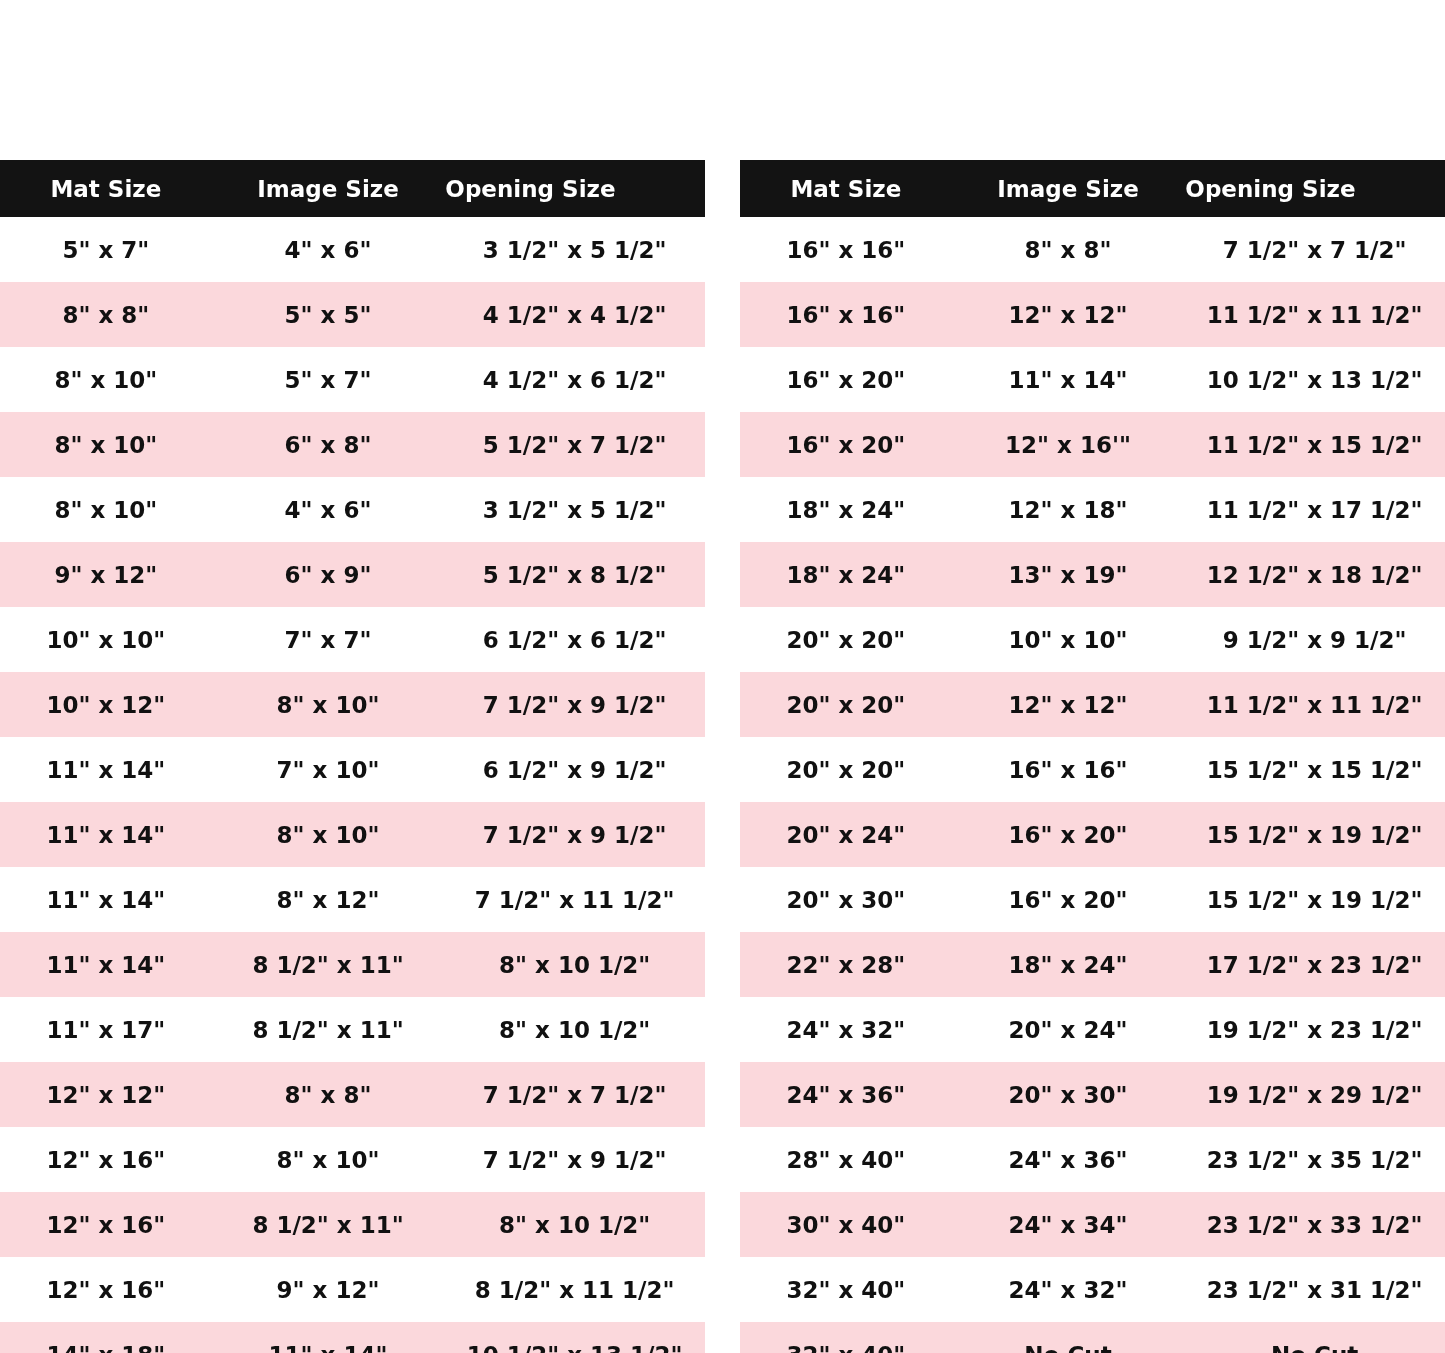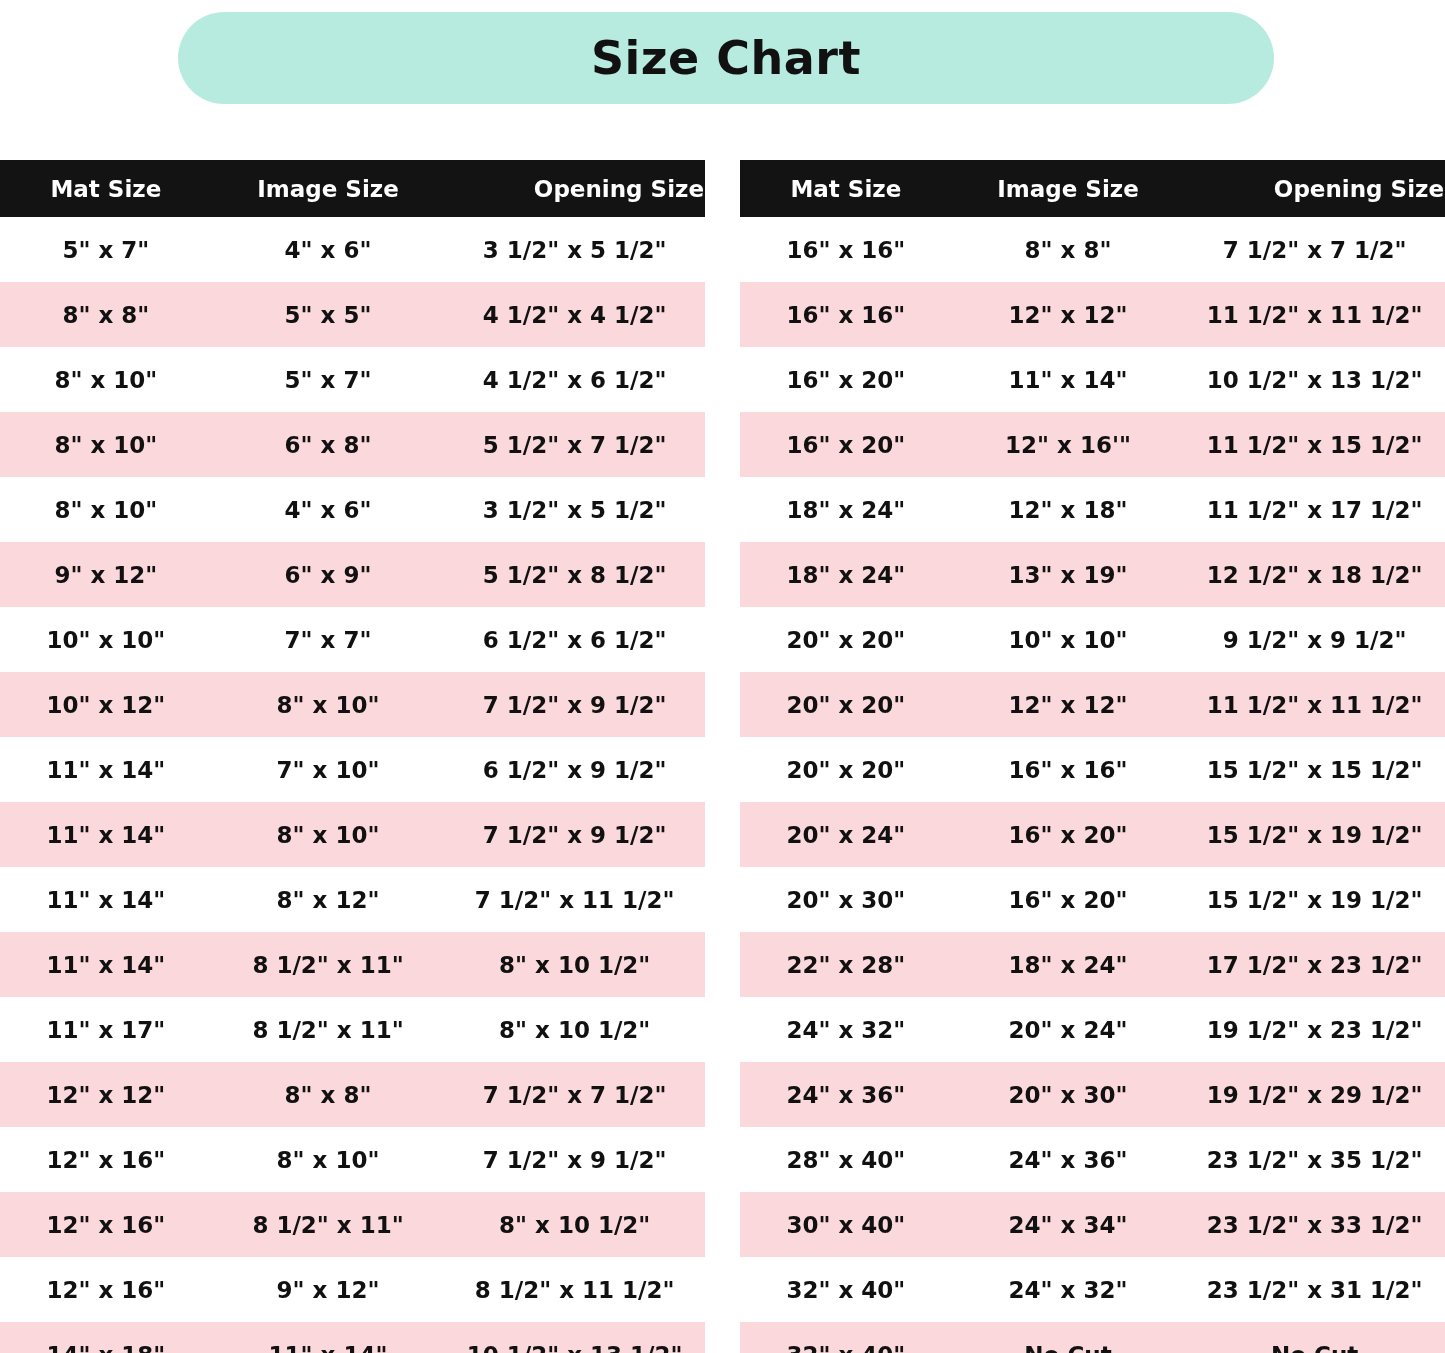--- a/index.html
+++ b/index.html
@@ -80,30 +80,27 @@
   tbody tr td {
     background: #ffffff;
   }
   
   .c0 { width: 30%; }
   .c1 { width: 33%; }
   .c2 { width: 37%; }
   
   thead th.c0 { text-align: center; }
   thead th.c1 { }
-  thead th.c2 { text-align: right; }
+  thead th.c2 { text-align: left; }
 </style>
 </head>
 <body>
 
 <div class="page">
 
-  <div class="title-banner">
-    <div class="title-text">Size Chart</div>
-  </div>
 
   <div class="tables">
 
     <div class="table-wrap">
       <table>
         <thead>
           <tr>
             <th class="c0">Mat Size</th>
             <th class="c1">Image Size</th>
             <th class="c2">Opening Size</th>

